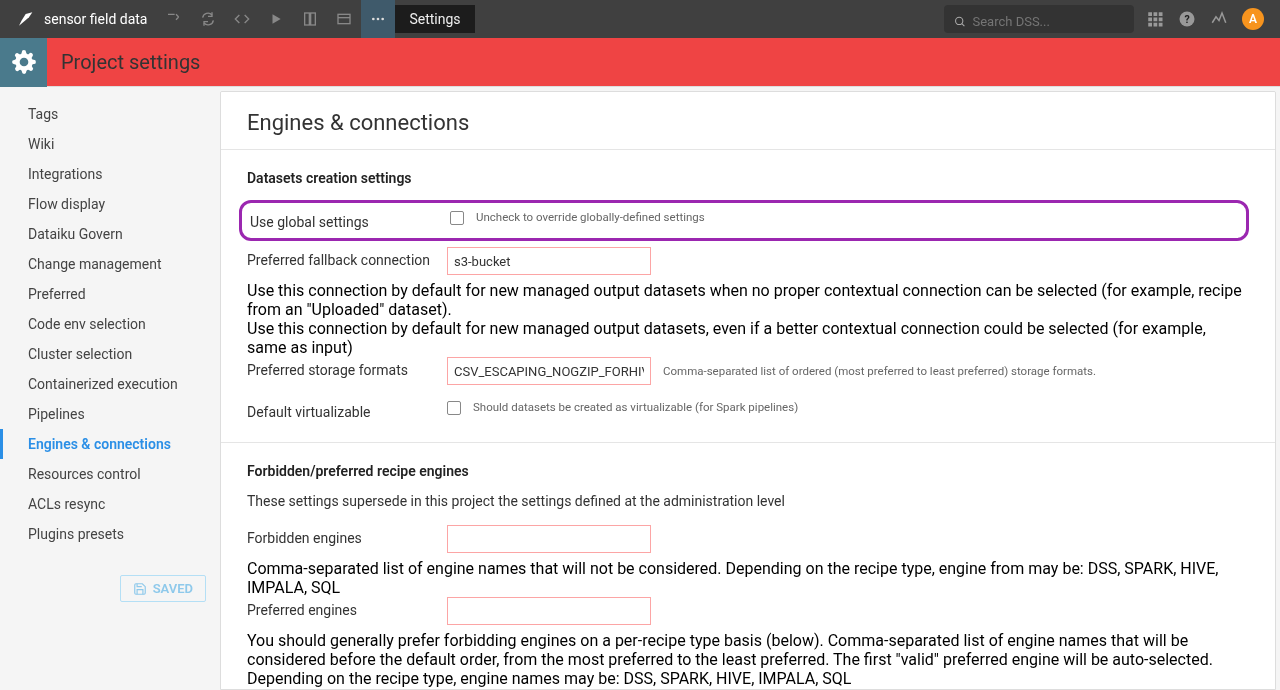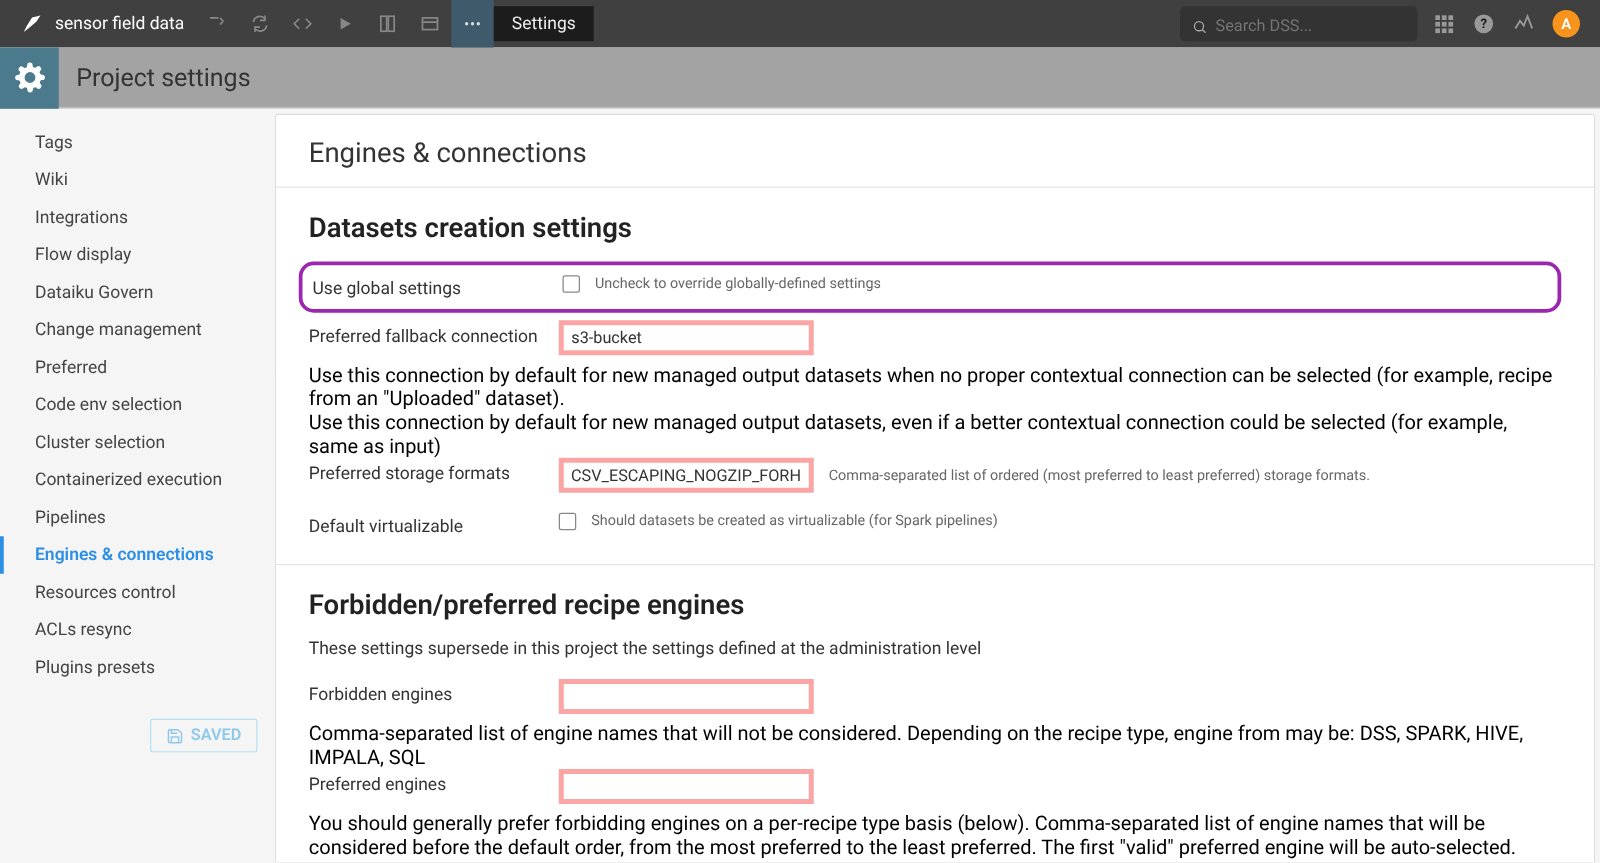--- a/index.html
+++ b/index.html
@@ -12,41 +12,41 @@
 .topbar .tool-icon { width: 34px; height: 38px; display: flex; align-items: center; justify-content: center; color: #888; cursor: pointer; }
 .topbar .tool-icon.active { background: #3f5a6b; color: #eee; }
 .topbar .tab-label { background: #1c1c1c; color: #eee; padding: 0 14px; height: 28px; display: flex; align-items: center; font-size: 14px; }
 .topbar .spacer { flex: 1; }
 .topbar .search { background: #333; border-radius: 4px; height: 28px; display: flex; align-items: flex-end; padding: 4px 10px; margin-right: 12px; width: 190px; }
 .topbar .search input { background: transparent; border: none; outline: none; color: #ccc; font-size: 13px; width: 100%; margin-left: 6px; }
 .topbar .right-icons { display: flex; align-items: center; gap: 14px; margin-right: 16px; }
 .topbar .right-icons .ri { width: 18px; height: 18px; color: #999; cursor: pointer; }
 .topbar .avatar { width: 22px; height: 22px; border-radius: 50%; background: #f7941e; color: #fff; font-size: 12px; font-weight: 600; display: flex; align-items: center; justify-content: center; }
 
-.subheader { height: 49px; background: #a3a3a3; display: flex; align-items: center; border-bottom: 1px solid #ddd; }
+.subheader { height: 49px; background: #ef4444; display: flex; align-items: center; border-bottom: 1px solid #ddd; }
 .subheader .gear-box { width: 47px; height: 49px; background: #4a7a8c; display: flex; align-items: center; justify-content: center; color: #fff; }
 .subheader .page-title { font-size: 20px; color: #333; margin-left: 14px; font-weight: 400; }
 
 .main { display: flex; height: calc(690px - 38px - 49px); }
 .sidebar { width: 220px; padding: 12px 0; }
 .sidebar .nav-item { padding: 6px 28px; font-size: 14px; color: #444; cursor: pointer; line-height: 18px; }
 .sidebar .nav-item.active { color: #2b8fe6; font-weight: 600; border-left: 3px solid #2b8fe6; padding-left: 25px; }
 .sidebar .saved-btn { margin: 26px 14px 0 auto; border: 1px solid #b4dff5; color: #8ec9eb; font-size: 13px; font-weight: 600; padding: 5px 12px; display: flex; align-items: center; gap: 6px; border-radius: 2px; width: fit-content; float: right; margin-right: 14px; }
 
 .content { flex: 1; background: #fff; margin: 4px 4px 0 0; border: 1px solid #ddd; border-radius: 2px 2px 0 0; overflow-y: auto; }
 .content .section-title { font-size: 22px; color: #333; padding: 18px 26px 14px; font-weight: 400; }
 .content .divider { border-bottom: 1px solid #e5e5e5; }
 .content .subsection { padding: 20px 26px 8px; }
-.content .sub-title { font-size: 22px; font-weight: 600; color: #222; margin-bottom: 14px; }
+.content .sub-title { font-size: 14px; font-weight: 600; color: #222; margin-bottom: 14px; }
 .content .sub-desc { font-size: 14px; color: #333; margin-bottom: 16px; }
 
 .form-row { display: flex; align-items: flex-start; margin-bottom: 6px; }
 .form-row .label { width: 200px; font-size: 14px; color: #333; padding-top: 5px; flex-shrink: 0; }
 .form-row .field { display: flex; align-items: center; gap: 12px; flex-wrap: wrap; }
-.form-row input[type="text"] { width: 204px; height: 28px; border: 4px solid #fca5a5; padding: 0 6px; font-size: 13px; color: #333; }
+.form-row input[type="text"] { width: 204px; height: 28px; border: 1px solid #fca5a5; padding: 0 6px; font-size: 13px; color: #333; }
 .form-row .checkbox { width: 14px; height: 14px; border: 1.5px solid #888; border-radius: 2px; margin-top: 2px; cursor: pointer; flex-shrink: 0; }
 .form-row .help { font-size: 11.5px; color: #666; line-height: 1.4; }
 .highlight-box { border: 3px solid #9b27b0; border-radius: 12px; padding: 6px 2px 8px 0; margin-bottom: 6px; margin-left: -8px; padding-left: 8px; }
 
 .svg-icon { display: block; }
 </style>
 </head>
 <body>
 
 <div class="topbar">

